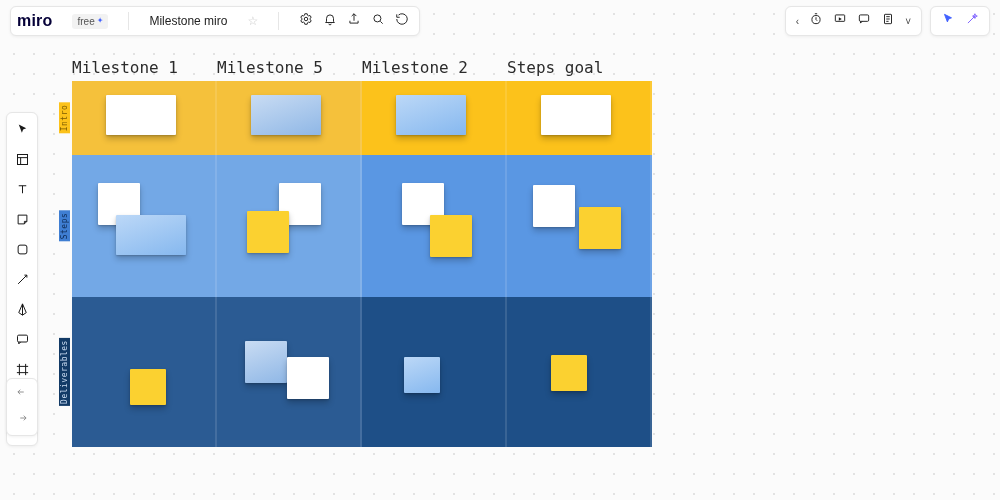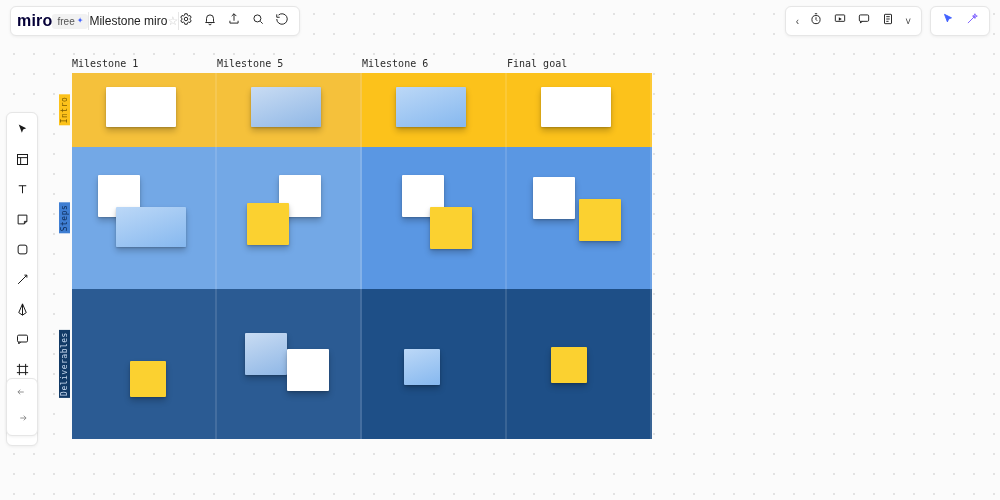--- a/index.html
+++ b/index.html
@@ -26,21 +26,21 @@
   .canvas{
     position:absolute;inset:0;
     background-image:radial-gradient(circle,#e2e2e2 1px,transparent 1px);
     background-size:20px 20px;
     background-position:4px 4px;
   }
 
   
   .topbar-left{
     position:absolute;top:6px;left:10px;
-    display:flex;align-items:center;gap:0;
+    display:flex;align-items:center;gap:20px;
     background:var(--panel);
     border:1px solid var(--border);
     border-radius:6px;
     padding:4px 10px 4px 6px;
     box-shadow:0 1px 3px rgba(0,0,0,.06);
     height:30px;
   }
   .logo{font-weight:800;font-size:16px;letter-spacing:.2px;color:#050038;}
   .plan-badge{
     background:#f2f2f2;border-radius:3px;
@@ -91,21 +91,21 @@
 
   
   .board{
     position:absolute;left:72px;top:58px;
     width:580px;
   }
   .col-headers{
     display:flex;gap:0;margin-bottom:4px;padding-left:0;
   }
   .col-headers span{
-    width:145px;font-size:10px;font-family:ui-monospace,Menlo,monospace;color:#2b2b2b;
+    width:145px;font-size:16px;font-family:ui-monospace,Menlo,monospace;color:#2b2b2b;
   }
   .rows{position:relative;}
   .row{position:relative;display:flex;}
   .cell{width:145px;height:74px;border-right:2px solid rgba(255,255,255,.12);position:relative;}
   .row1 .cell{height:74px;}
   .row2 .cell{height:142px;}
   .row3 .cell{height:150px;}
   .row1 .cell{background:#fcc21b;}
   .row1 .cell:nth-child(2){background:#f5c13b;}
   .row1 .cell:nth-child(3){background:#f5c13b;}
@@ -280,22 +280,22 @@
   <span><svg viewBox="0 0 24 24">
         <path d="M15 8l4 4-4 4"></path>
         <path d="M19 12H9"></path>
       </svg></span>
 </div>
 
 <div class="board">
   <div class="col-headers">
     <span>Milestone 1</span>
     <span>Milestone 5</span>
-    <span>Milestone 6</span>
-    <span>Final goal</span>
+    <span>Milestone 2</span>
+    <span>Steps goal</span>
   </div>
 
   <div class="rows">
 
     <div class="row row1">
       <span class="row-label">Intro</span>
       <div class="cell">
         <div class="note wide white" style="left:34px;top:14px;"></div>
       </div>
       <div class="cell">

